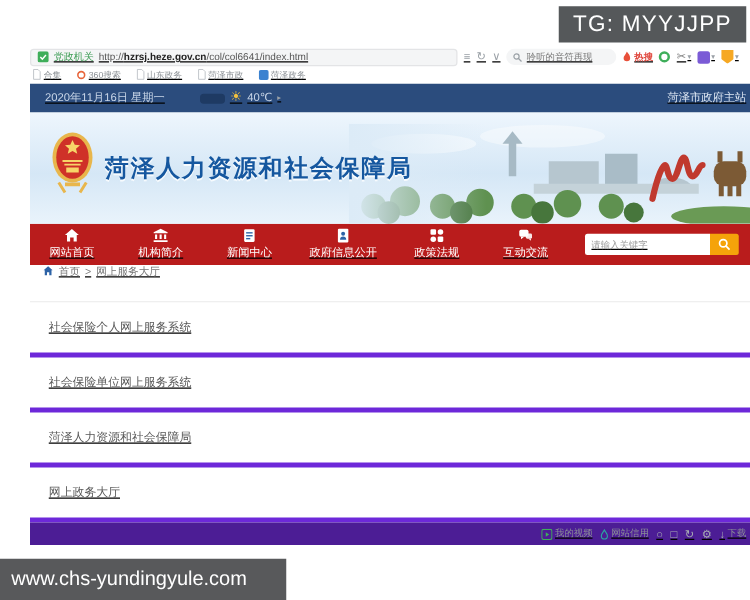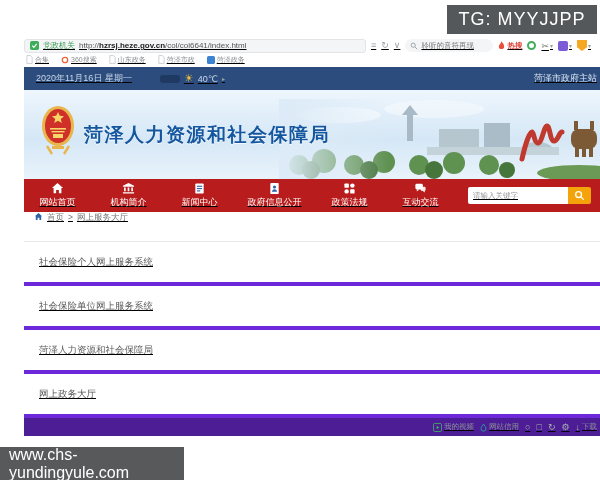--- a/index.html
+++ b/index.html
@@ -2,21 +2,21 @@
 <html><head>
 <meta charset="utf-8">
 <style>
   * { margin:0; padding:0; box-sizing:border-box; }
   html,body { width:600px; height:480px; background:#fff; font-family:"Liberation Sans","DejaVu Sans",sans-serif; overflow:hidden; }
   #screen { position:relative; width:600px; height:480px; background:#fff; }
 
   
   .tg-badge { position:absolute; top:5px; right:3px; width:150px; height:29px; background:#55585a;
     color:#fff; font-size:18px; display:flex; align-items:center; justify-content:center; letter-spacing:1px; z-index:50; }
-  .site-watermark { position:absolute; left:0; top:447px; width:184px; height:33px; background:#58595b;
+  .site-watermark { position:absolute; left:0; top:447px; width:229px; height:33px; background:#58595b;
     color:#fff; font-size:16px; display:flex; align-items:center; padding-left:9px; z-index:50; }
 
   
   .browser { position:absolute; left:24px; top:38px; width:585px;text-decoration:underline; }
   .addr-row { height:15px; display:flex; align-items:center; gap:5px; }
   .addr-field { width:342px; height:14px; background:#f4f5f6; border:1px solid #e3e4e6; border-radius:3px;
     display:flex; align-items:center; padding:0 5px; gap:4px; font-size:8px; color:#555; }
   .badge-text { color:#3f9e57; }
   .url-host { font-weight:bold; color:#222; }
   .chrome-glyph { color:#9aa0a6; font-size:9px; line-height:1; }

